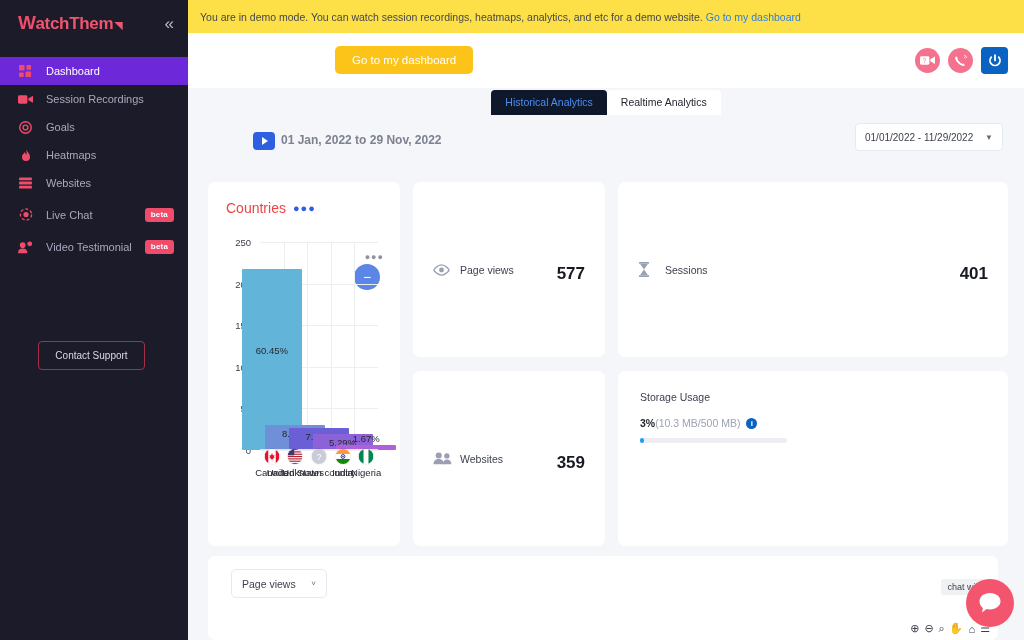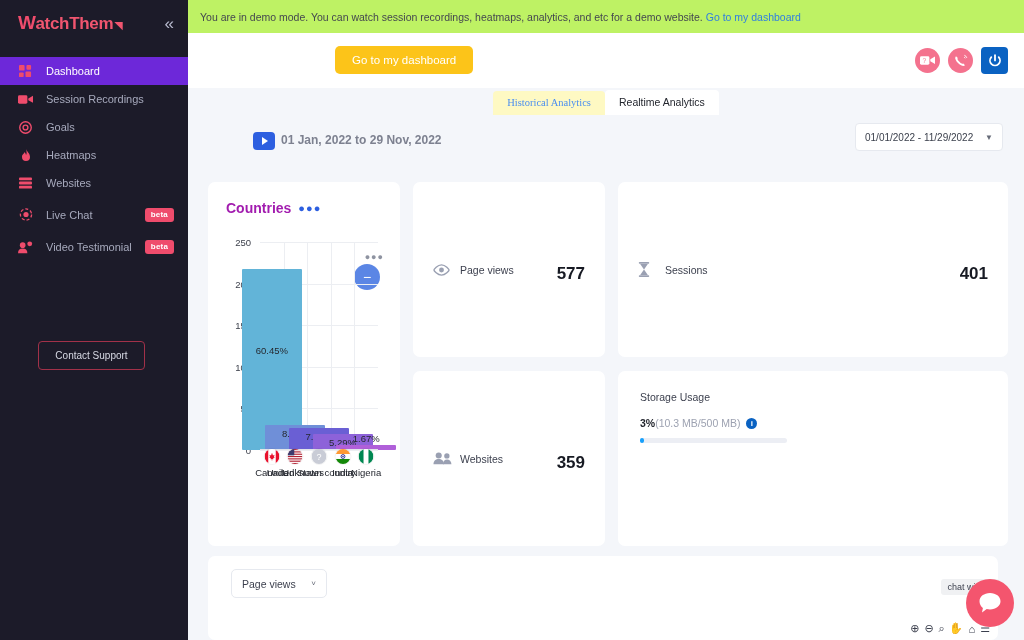--- a/index.html
+++ b/index.html
@@ -53,21 +53,21 @@
     width: 107px; height: 29px; border: 1px solid #a23149;
     border-radius: 4px; background: transparent; color: #d7d9e4;
     font-size: 10px; font-family: inherit; cursor: pointer;
     display: flex; align-items: center; justify-content: center;
   }
 
   
   .main { flex: 1; height: 640px; position: relative; background: #f4f6fa; }
 
   .demo-banner {
-    height: 33px; background: #bef264; display: flex; align-items: center;
+    height: 33px; background: #fde047; display: flex; align-items: center;
     padding: 0 0 0 12px; font-size: 10.5px; color: #44474f;
   }
   .demo-banner a { color: #2f7fe0; text-decoration: none; margin-left: 3px; }
 
   .topbar {
     height: 55px; background: #ffffff; display: flex; align-items: center;
     position: relative;
   }
   .dash-btn {
     position: absolute; left: 147px; top: 13px;
@@ -88,21 +88,21 @@
   }
 
   .tabs {
     height: 27px; background: #f4f6fa; display: flex; justify-content: center;
     align-items: flex-end; position: relative;
   }
   .tab {
     font-size: 10.5px; padding: 6px 14px 7px; cursor: pointer;
     border-radius: 4px 4px 0 0;
   }
-  .tab.sel { background: #fef9c3; color: #4a8ef0; font-family: Liberation Serif, serif; }
+  .tab.sel { background: #0f172a; color: #4a8ef0; }
   .tab.unsel { background: #ffffff; color: #23262e; }
 
   .daterow { height: 50px; display: flex; align-items: center; position: relative; }
   .play-btn {
     position: absolute; left: 65px; top: 17px; width: 22px; height: 18px;
     background: #2d5fe0; border-radius: 4px; display: flex;
     align-items: center; justify-content: center; cursor: pointer;
   }
   .play-btn .tri {
     width: 0; height: 0; border-left: 6px solid #fff;
@@ -148,21 +148,21 @@
     display: flex; align-items: center; justify-content: center; cursor: pointer;
   }
   .progress-track {
     margin-top: 9px; height: 5px; width: 147px; background: #eceef4; border-radius: 3px;
   }
   .progress-fill { height: 5px; width: 4px; background: #18a0fb; border-radius: 3px; }
 
   
   .chart-card { grid-row: 1 / span 2; position: relative; padding: 18px 16px 10px 18px; }
   .chart-title-row { display: flex; align-items: center; gap: 7px; }
-  .chart-title { font-size: 14px; font-weight: 700; color: #a21caf; }
+  .chart-title { font-size: 14px; font-weight: 400; color: #ef4444; }
   .dots3 { letter-spacing: 1px; color: #2d5fe0; font-size: 11px; line-height: 1; }
   .plot-wrap { position: relative; margin-top: 26px; height: 228px; }
   .yaxis {
     position: absolute; left: 0; top: 0; width: 30px; height: 208px;
   }
   .ytick {
     position: absolute; right: 5px; font-size: 9.5px; color: #3d414c;
     transform: translateY(-50%); white-space: nowrap;
   }
   .plot {

